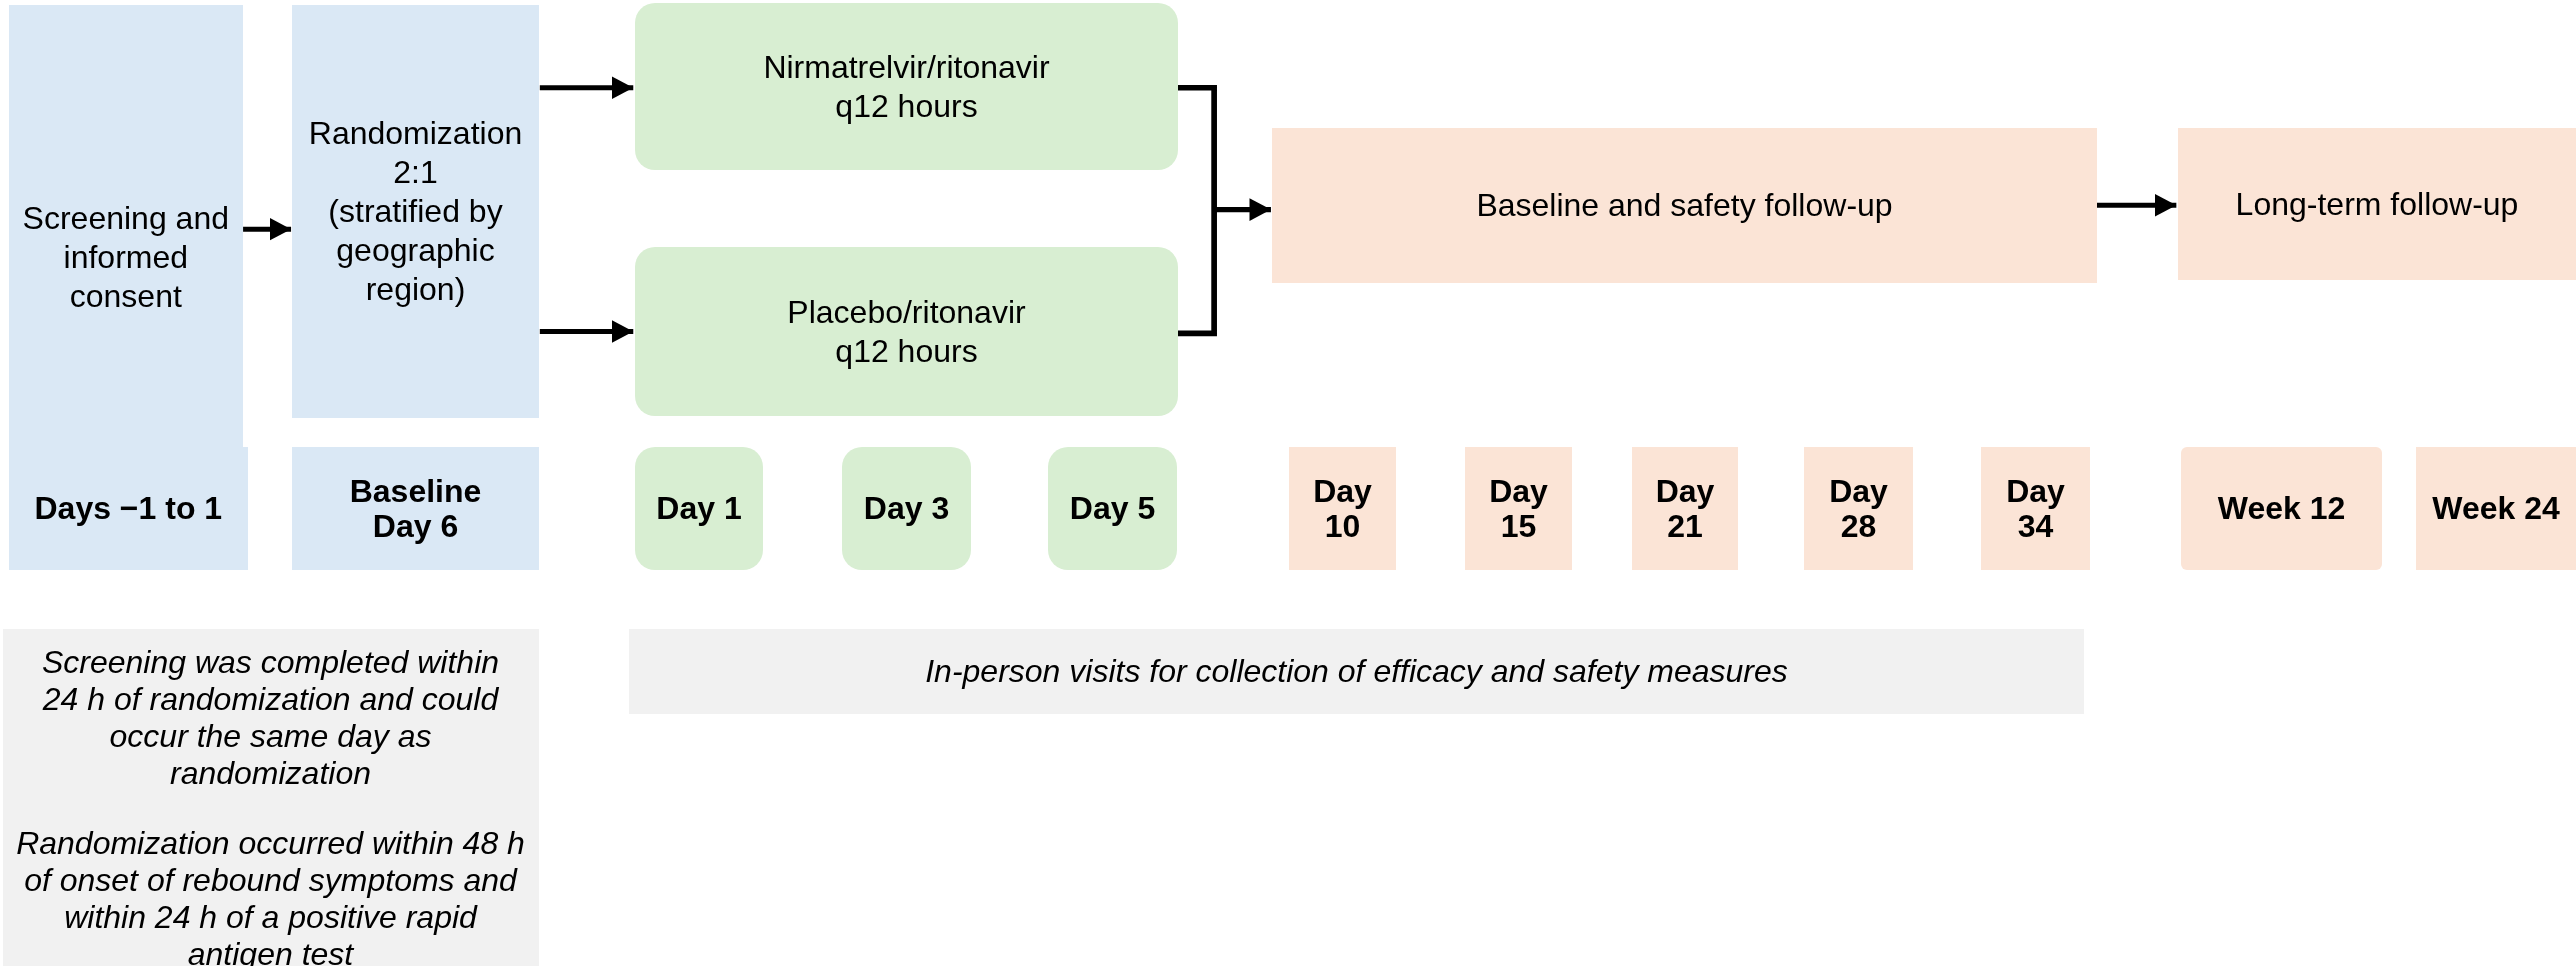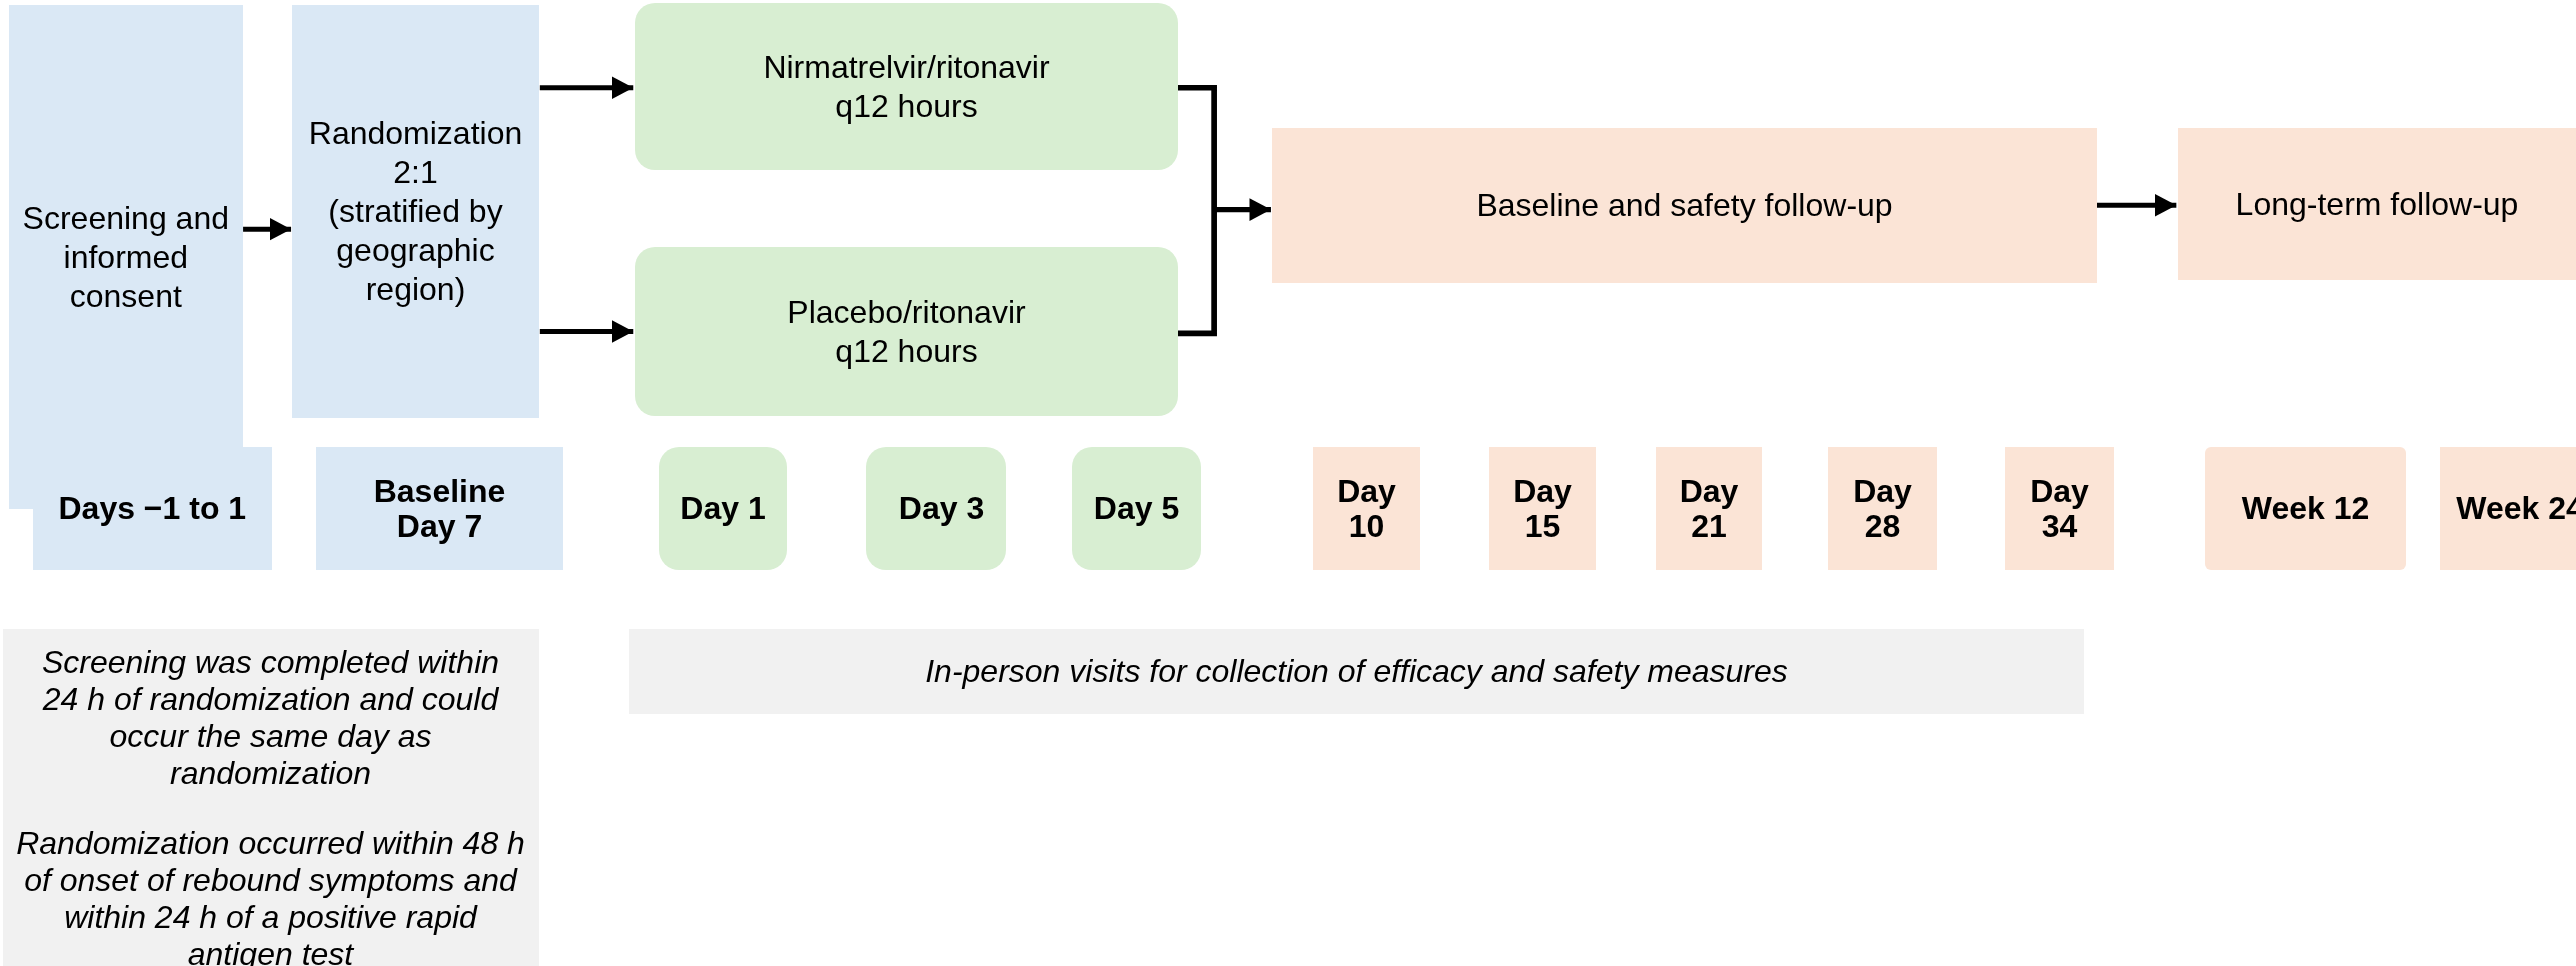--- a/index.html
+++ b/index.html
@@ -18,21 +18,21 @@
     white-space:pre-line;
     font-size:32px;line-height:39px;
   }
   .c-blue{background:#dae8f5;}
   .c-green{background:#d8eed2;border-radius:20px;}
   .c-peach{background:#fbe4d6;}
   .c-gray{background:#f1f1f1;margin-top:12px;}
   .timeline-box{
     font-weight:bold;
     line-height:35px;
-    top:447px;height:123px;margin-left:24px;
+    top:447px;height:123px;
   }
   .note{
     font-style:italic;
     line-height:37px;
   }
   #notes-box{
     flex-direction:column;
     justify-content:flex-start;
     padding-top:15px;
     box-sizing:border-box;
@@ -75,25 +75,25 @@
   <div class="box c-green" style="left:635px;top:247px;width:543px;height:169px;">Placebo/ritonavir
 q12 hours</div>
 
   <div class="box c-peach" style="left:1272px;top:128px;width:825px;height:155px;">Baseline and safety follow-up</div>
 
   <div class="box c-peach" style="left:2178px;top:128px;width:398px;height:152px;">Long-term follow-up</div>
 
   <div class="box timeline-box c-blue" style="left:8.8px;width:239px;">Days −1 to 1</div>
 
   <div class="box timeline-box c-blue" style="left:292px;width:247px;">Baseline
-Day 7</div>
+Day 6</div>
 
   <div class="box timeline-box c-green" style="left:635px;width:128px;">Day 1</div>
 
-  <div class="box timeline-box c-green" style="left:842px;width:129px;padding-left:11px;">Day 3</div>
+  <div class="box timeline-box c-green" style="left:842px;width:129px;">Day 3</div>
 
   <div class="box timeline-box c-green" style="left:1048px;width:129px;">Day 5</div>
 
   <div class="box timeline-box c-peach" style="left:1289px;width:107px;">Day
 10</div>
 
   <div class="box timeline-box c-peach" style="left:1465px;width:107px;">Day
 15</div>
 
   <div class="box timeline-box c-peach" style="left:1632px;width:106px;">Day

